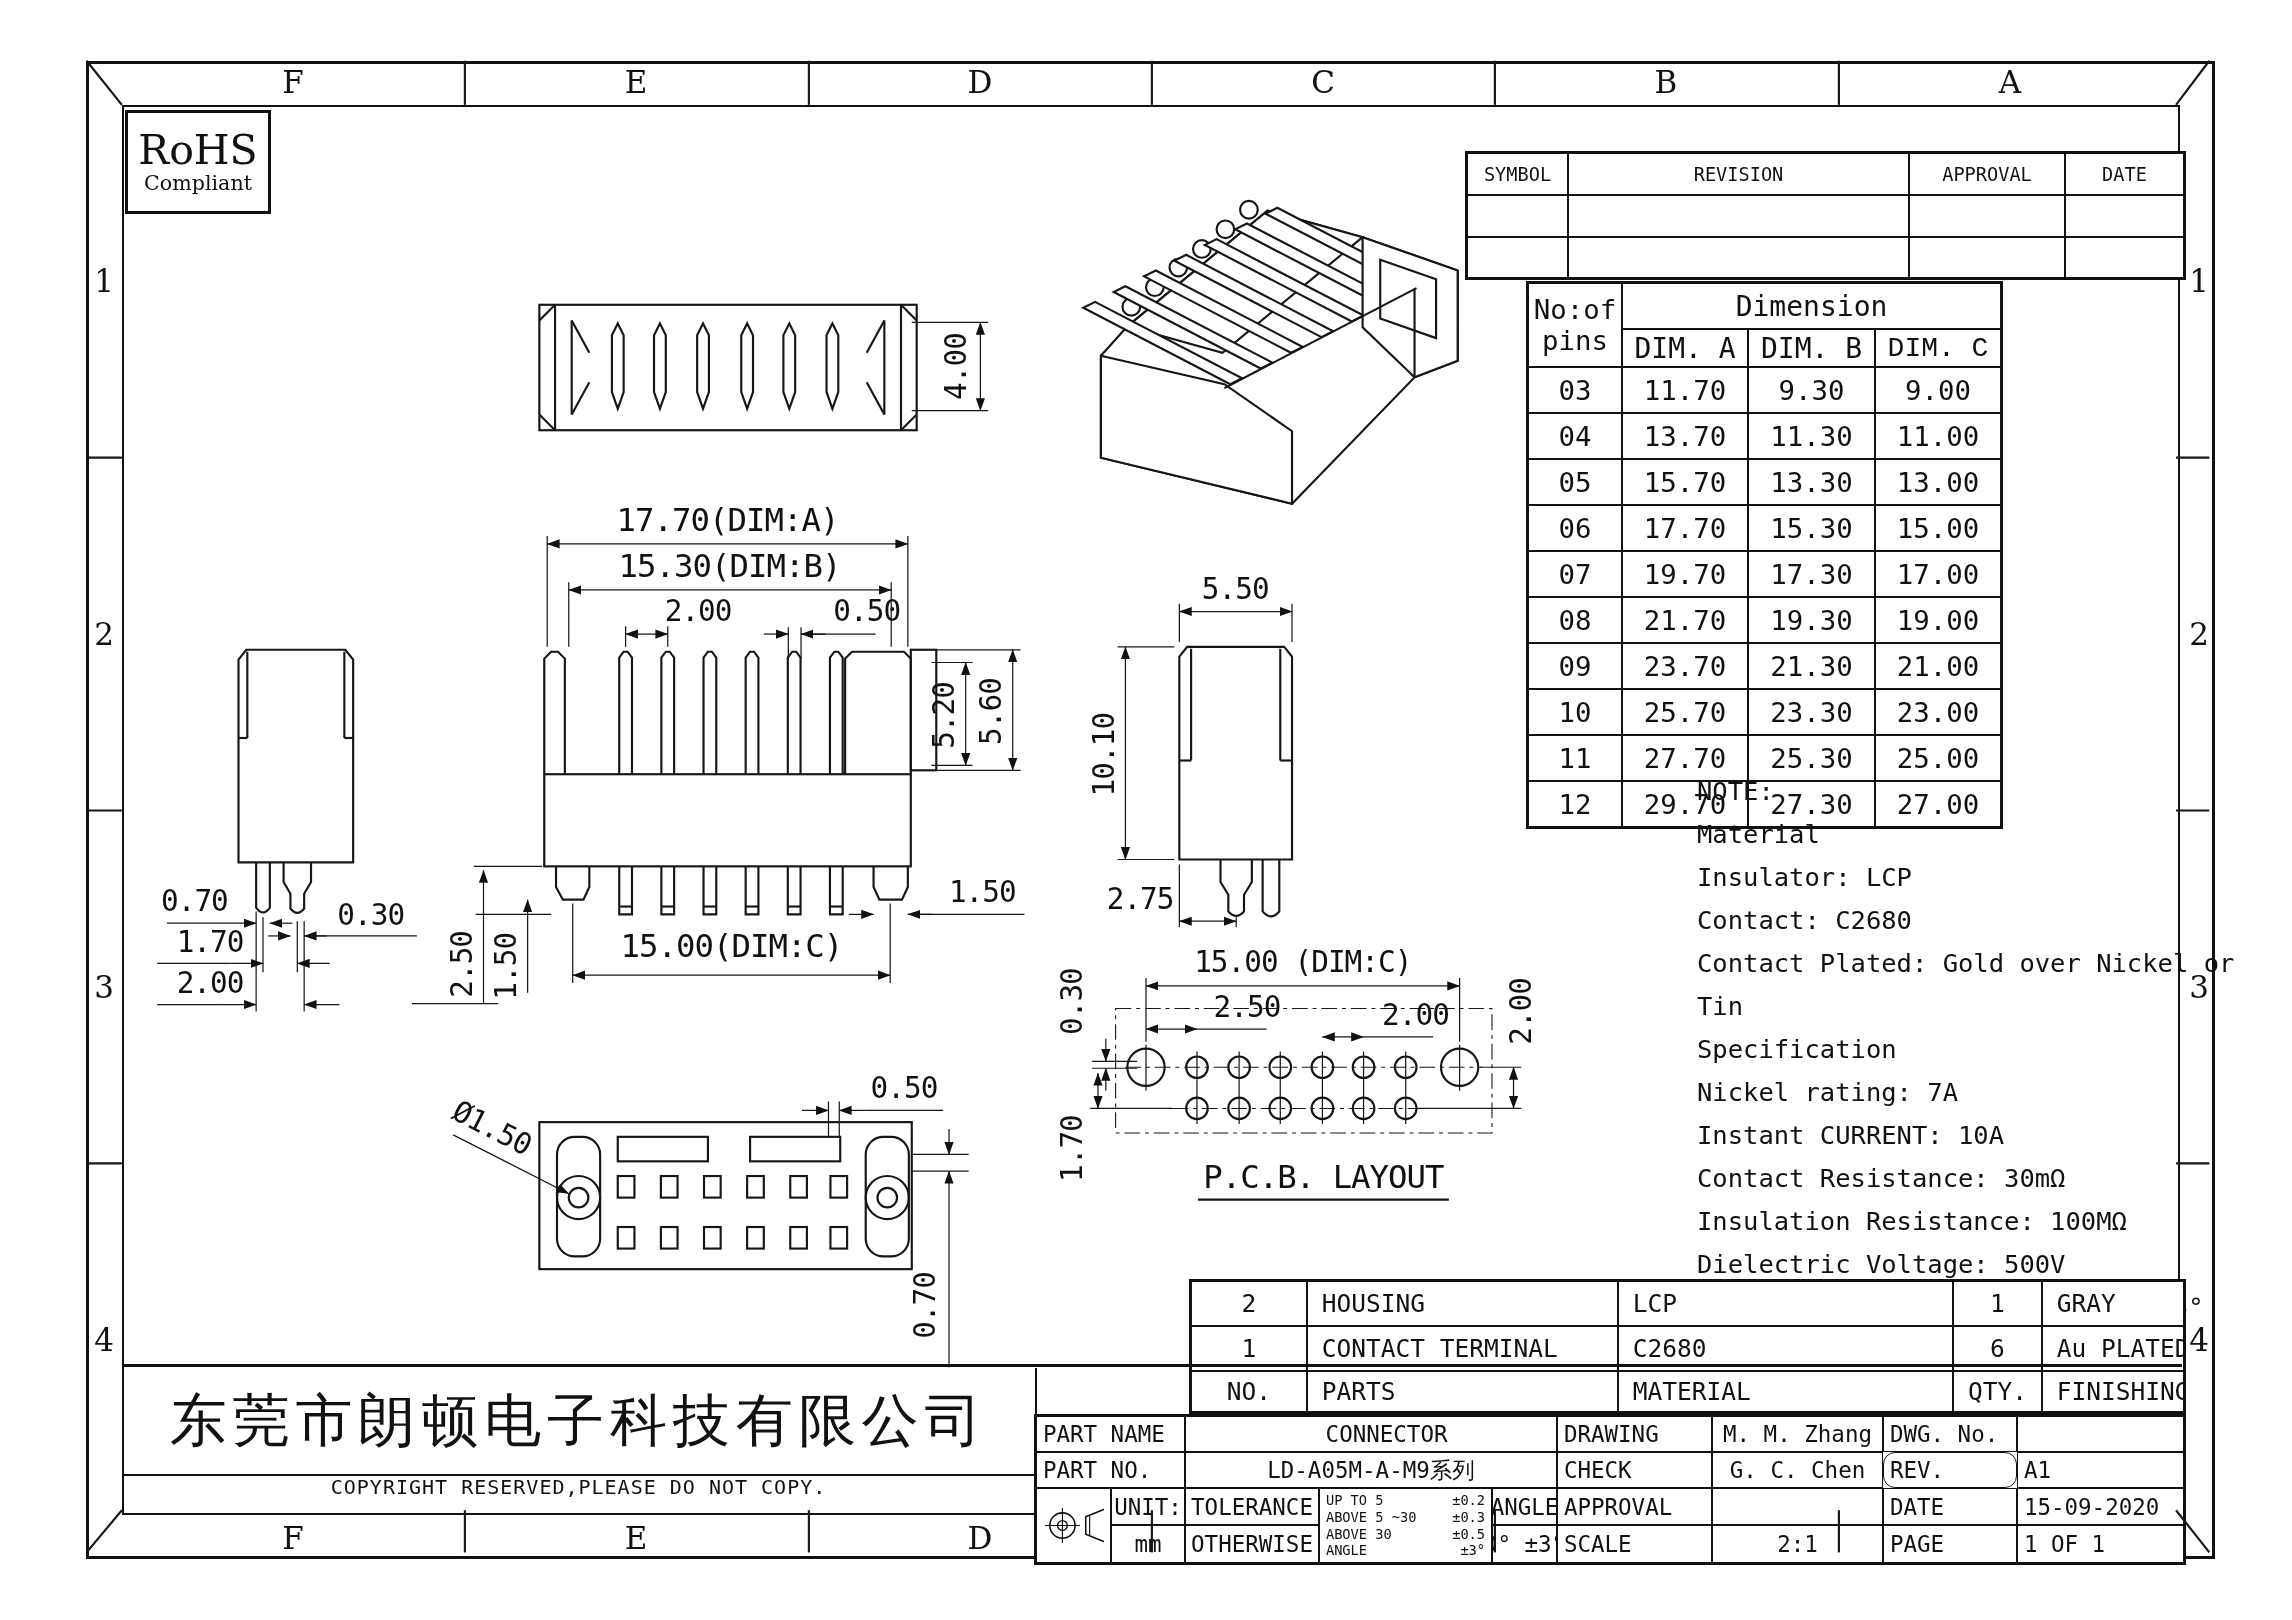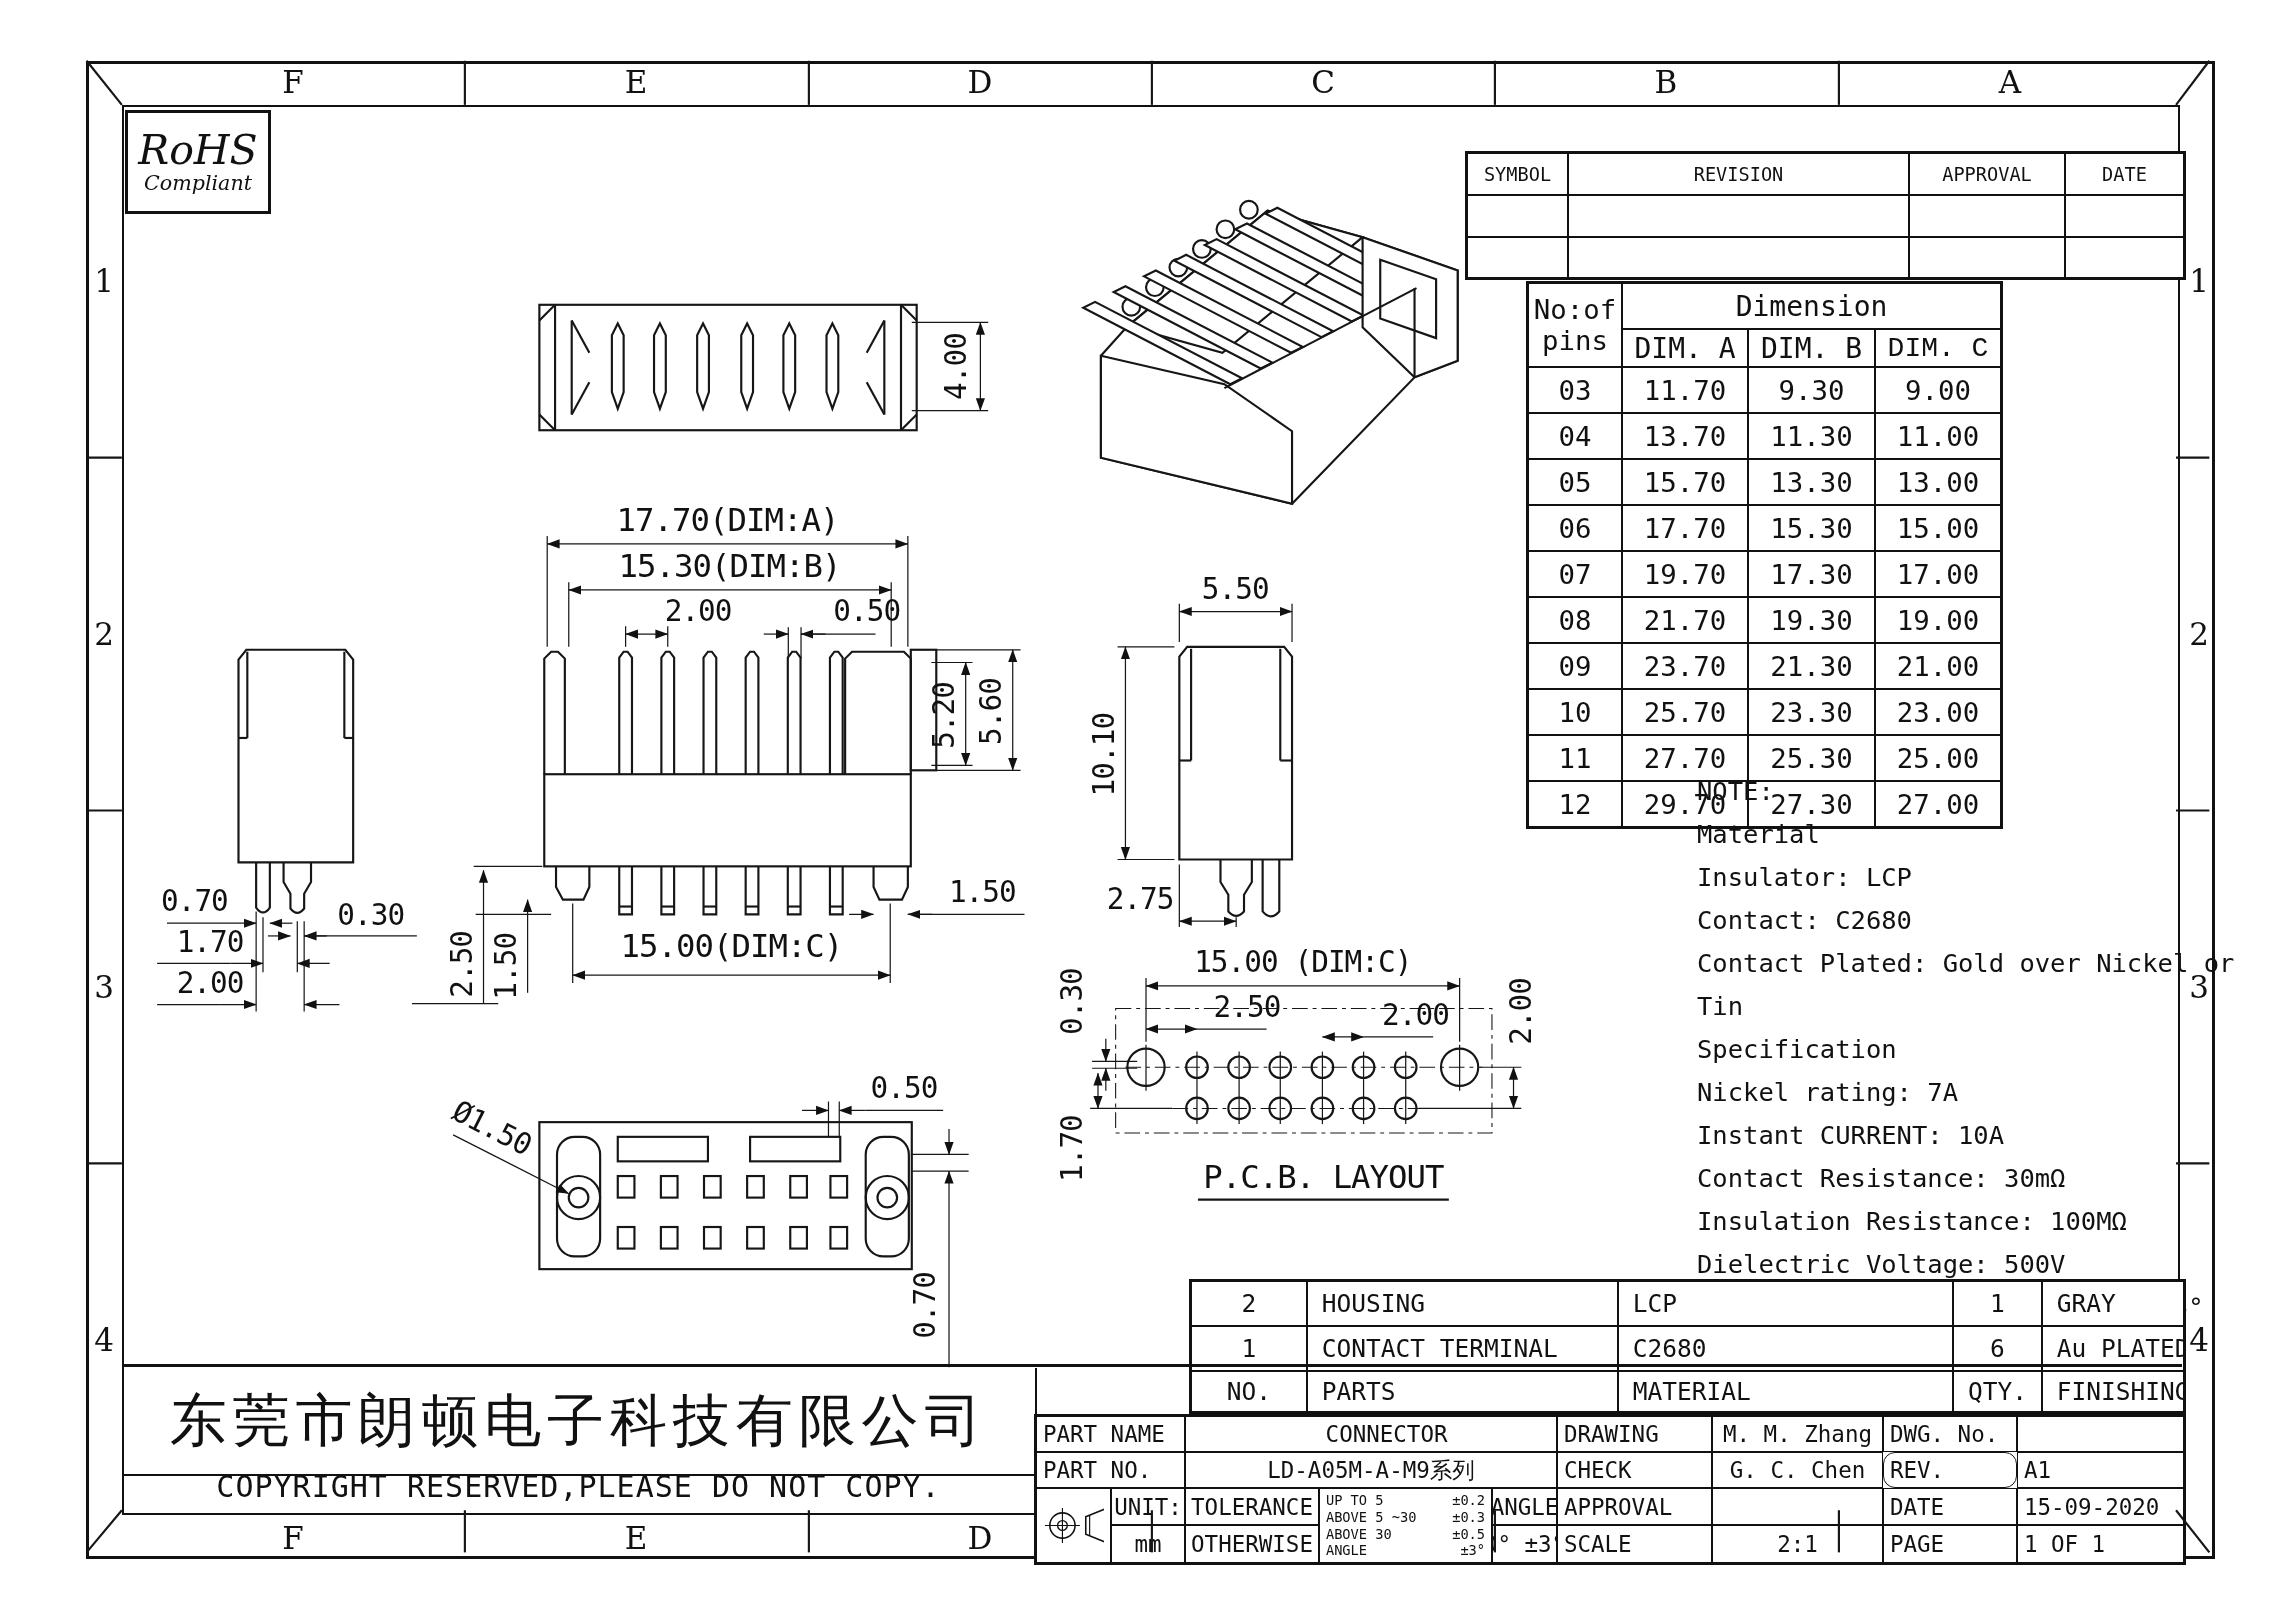--- a/index.html
+++ b/index.html
@@ -7,21 +7,21 @@
          font-family:"DejaVu Sans Mono","Liberation Sans",monospace;color:#111;}
   .abs{position:absolute;}
   
   .outer-border{left:86px;top:61px;width:2123px;height:1492px;border:3.9px solid #111;}
   .inner-border{left:122px;top:105px;width:2054px;height:1406px;border:2.9px solid #111;}
   .zone-label{position:absolute;font-family:"DejaVu Serif","Liberation Serif",serif;
               font-size:31px;transform:translate(-50%,-50%);}
   
   .rohs{left:125px;top:110px;width:140px;height:98px;border:3.9px solid #111;
         display:flex;flex-direction:column;align-items:center;justify-content:center;
-        font-family:"DejaVu Serif","Liberation Serif",serif;font-style:italic;}
+        font-family:"DejaVu Serif","Liberation Serif",serif;}
   .rohs .t1{font-size:41px;line-height:43px;}
   .rohs .t2{font-size:20.6px;line-height:23.5px;}
   
   .gtable{position:absolute;display:grid;border:2.5px solid #111;background:#fff;margin-top:46px;}
   .gtable>div{border:1px solid #111;display:flex;align-items:center;justify-content:center;
               overflow:hidden;white-space:nowrap;}
   .rev-table{left:1465px;top:105px;font-size:18.6px;}
   .dim-table{left:1526px;top:235px;font-size:27.4px;}
   .dim-table .hdr{font-size:28px;}
   .bom-table{left:1189px;top:1233px;font-size:24.5px;}
@@ -33,21 +33,21 @@
             font-size:13.7px;line-height:16.7px;padding:0 5.9px;}
   .tol-line{display:flex;justify-content:space-between;}
   
   .note{left:1697px;top:770px;font-size:25.5px;line-height:43px;white-space:nowrap;}
   
   .company{left:122px;top:1368px;width:913px;height:148px;border-right:2.5px solid #111;}
   .company .name{height:106px;border-bottom:2.5px solid #111;display:flex;align-items:center;
                  justify-content:center;font-family:"DejaVu Sans","Liberation Sans",sans-serif;
                  font-size:57px;letter-spacing:5.9px;text-align:center;}
   .company .copy{height:21px;display:flex;align-items:center;justify-content:center;
-                 font-size:30px;letter-spacing:1px;}
+                 font-size:20px;letter-spacing:1px;}
   .thick-line{left:122px;top:1364px;width:2060px;height:0;border-top:3.9px solid #111;}
   
   svg.views{position:absolute;left:0;top:0;}
   .ln{fill:none;stroke:#161616;stroke-width:2.2;stroke-linejoin:miter;}
   .fw{fill:#ffffff;stroke:#161616;stroke-width:2.2;stroke-linejoin:miter;}
   .thin{fill:none;stroke:#161616;stroke-width:1.25;}
   .cl{fill:none;stroke:#161616;stroke-width:1.1;stroke-dasharray:16 5 4 5;}
   text.dim{font-family:"DejaVu Sans Mono",monospace;font-size:30px;fill:#111;
            text-anchor:middle;letter-spacing:-1px;}
   text.big{font-size:33px;}

